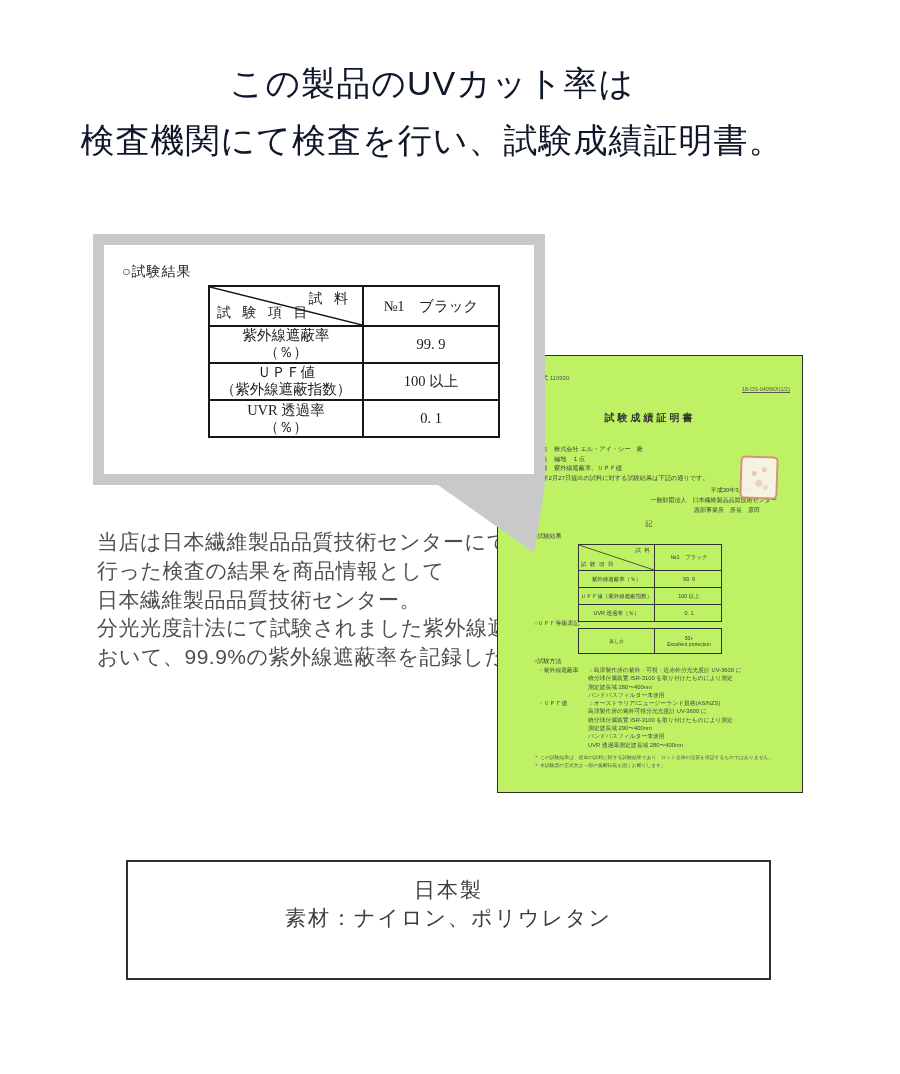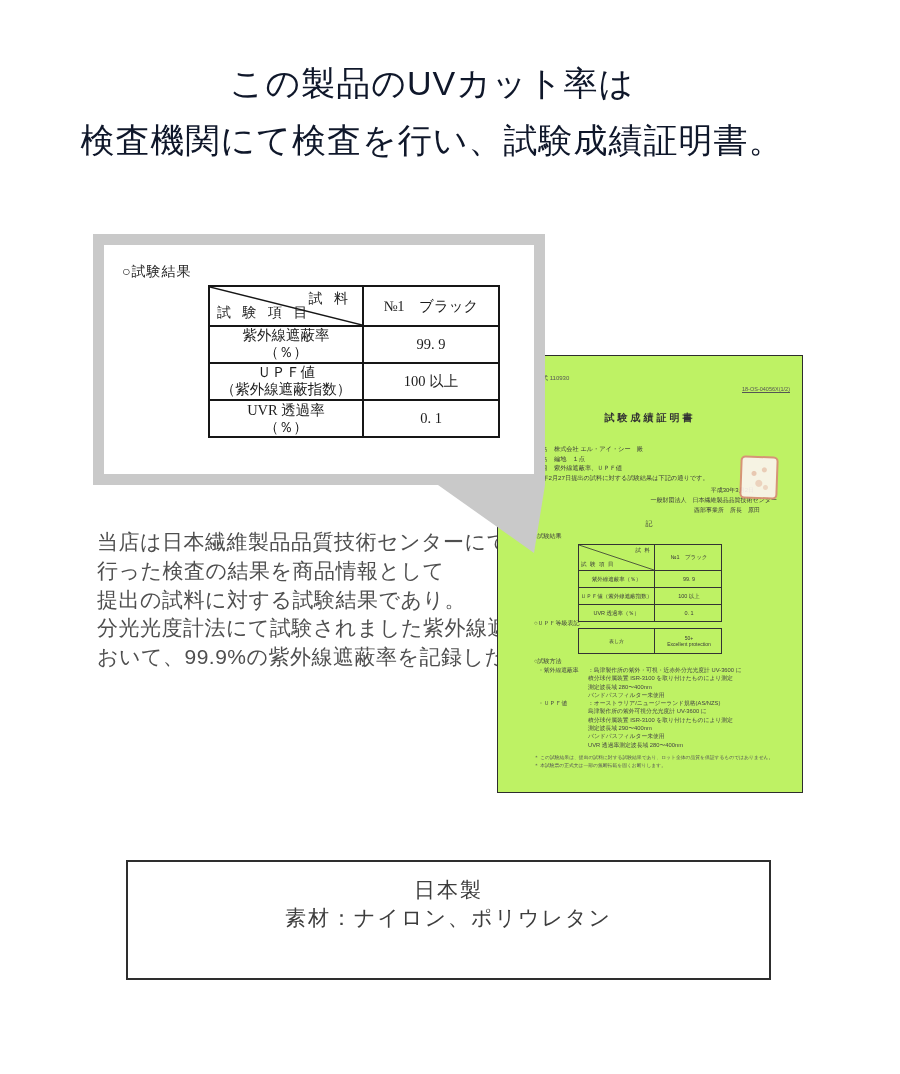--- a/index.html
+++ b/index.html
@@ -233,21 +233,21 @@
         <span>UVR 透過率</span>
         <span>（％）</span>
       </div>
       <div class="cell" style="left:154px; top:114px; width:134px; height:35px;">0. 1</div>
     </div>
   </div>
 
   <div class="para">
     <div>当店は日本繊維製品品質技術センターにて</div>
     <div>行った検査の結果を商品情報として</div>
-    <div>提出の試料に対する試験結果であり。</div>
+    <div>日本繊維製品品質技術センター。</div>
     <div>分光光度計法にて試験されました紫外線遮蔽率に</div>
     <div>おいて、99.9%の紫外線遮蔽率を記録したことを</div>
   </div>
 
   <div class="fbox">
     <div class="l1">日本製</div>
     <div class="l2">素材：ナイロン、ポリウレタン</div>
   </div>
 
 </div>

